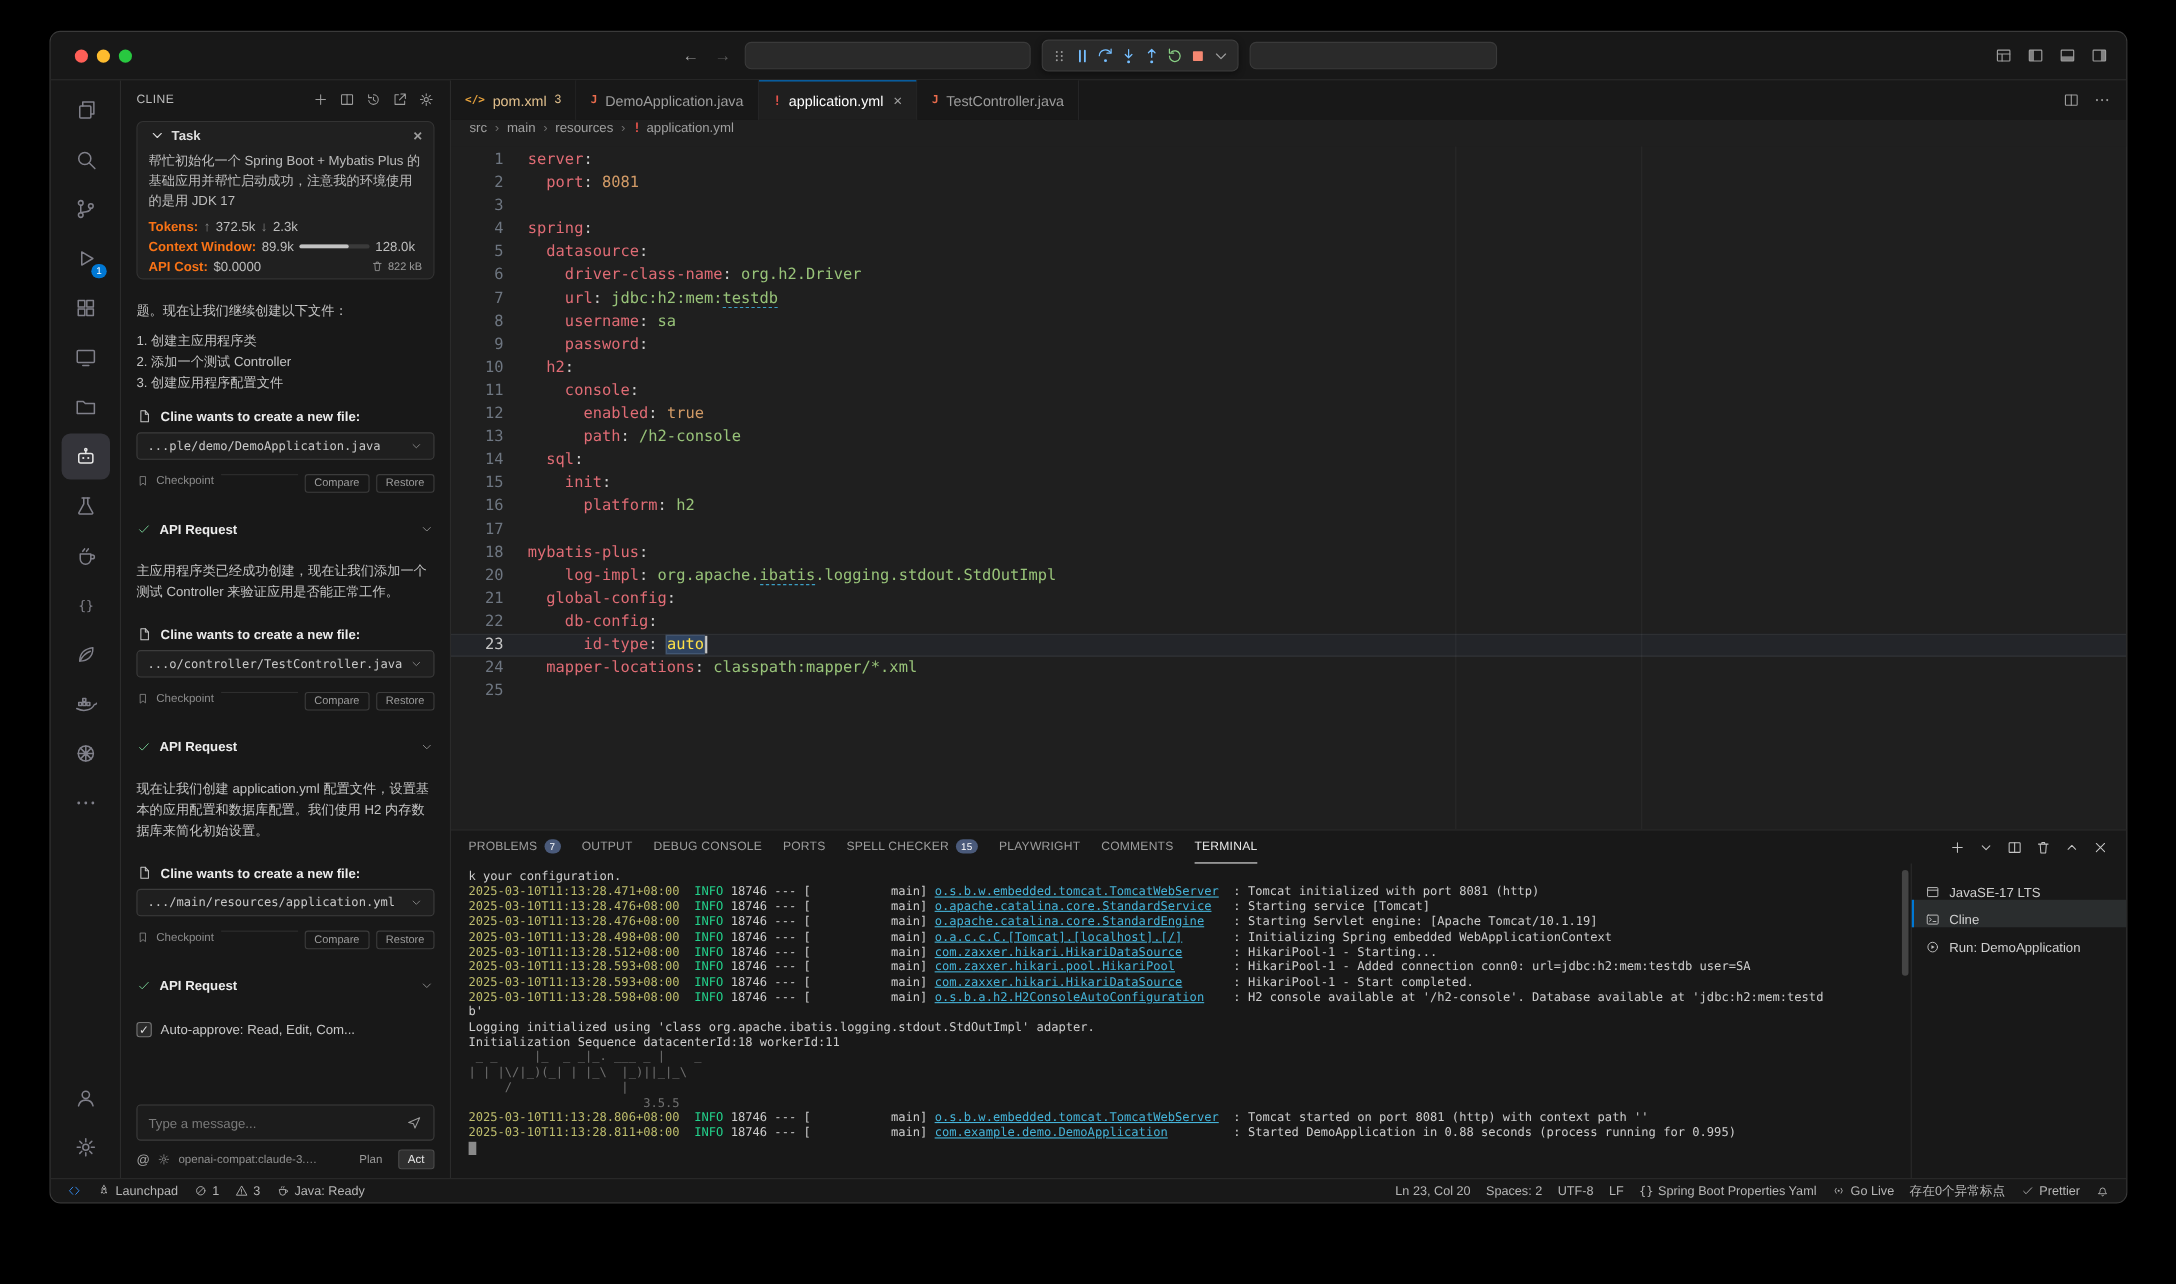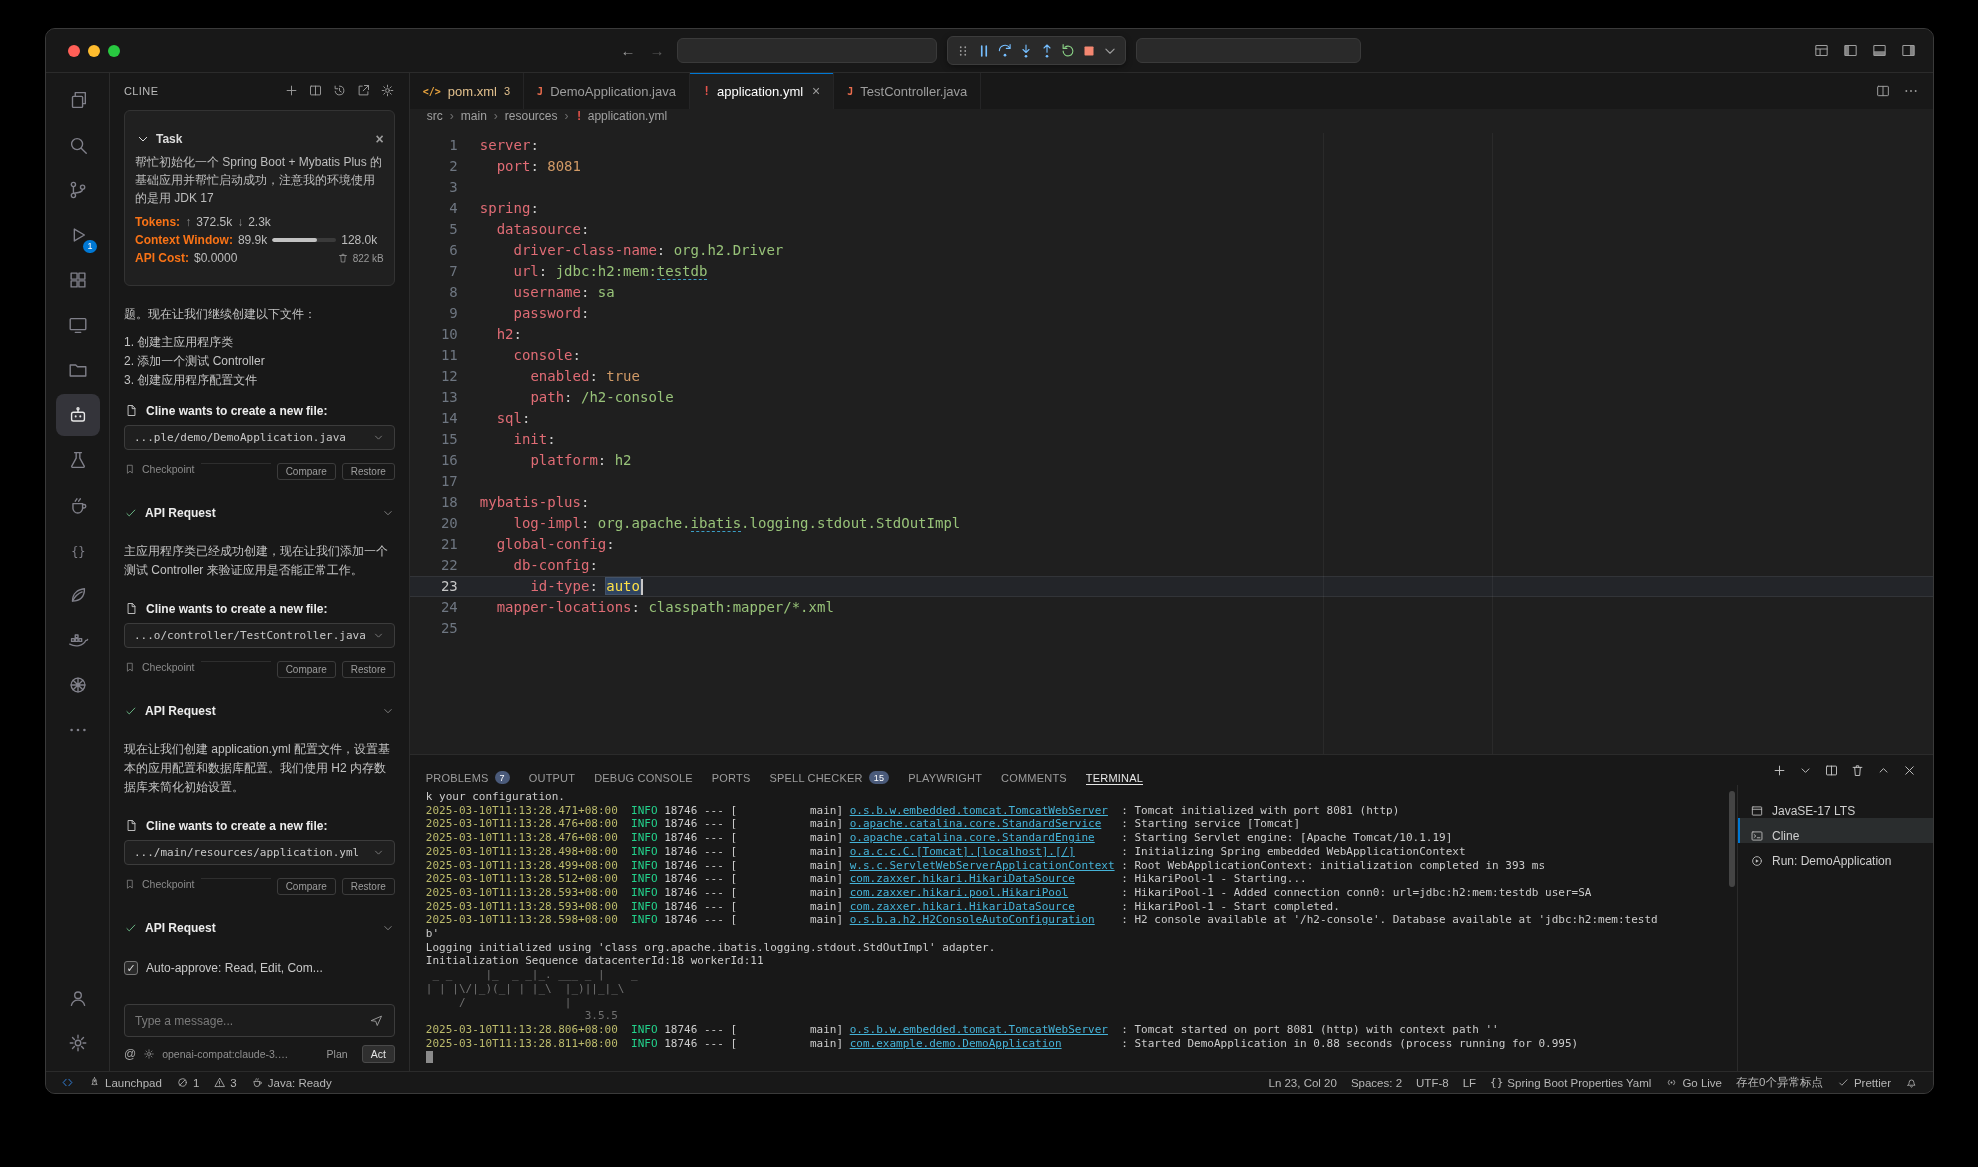--- a/index.html
+++ b/index.html
@@ -40,21 +40,21 @@
 .ab-badge{position:absolute;right:3px;bottom:3px;background:#0078d4;color:#fff;font-size:9px;line-height:1;padding:2px 4px;border-radius:8px}
 .ab-bottom{margin-top:auto}
 
 
 .sidebar{flex:0 0 276px;background:#181818;border-right:1px solid #2b2b2b;display:flex;flex-direction:column;font-size:12px;min-height:0}
 .sb-header{flex:0 0 35px;display:flex;align-items:center;padding:0 14px;gap:10px}
 .sb-title{font-size:11px;letter-spacing:.4px;color:#bbb}
 .sb-hicons{margin-left:auto;display:flex;gap:9px;color:#9d9d9d}
 .sb-hicons .icw{width:15px;height:15px}
 .sb-body{flex:1;min-height:0;overflow:hidden;padding:2px 14px 0;display:flex;flex-direction:column}
-.task-card{border:1px solid #333;background:#202020;border-radius:6px;padding:20px 10px;margin-bottom:10px}
+.task-card{border:1px solid #333;background:#202020;border-radius:6px;padding:4px 10px;margin-bottom:10px}
 .task-head{display:flex;align-items:center;gap:5px;color:#ddd;font-weight:bold}
 .task-close{margin-left:auto;color:#9d9d9d;font-size:14px}
 .task-text{color:#bdbdbd;line-height:1.5;margin:6px 0 8px}
 .kv{display:flex;align-items:center;gap:5px;margin-top:4px;color:#bdbdbd}
 .kv b{color:#f97316}
 .kv .dim{color:#8a8a8a}
 .bar{width:64px;height:4px;background:#3a3a3a;border-radius:2px;overflow:hidden;display:inline-block}
 .bar span{display:block;height:100%;background:#c2c2c2;border-radius:2px}
 .size-badge{display:flex;align-items:center;gap:4px;color:#9a9a9a;font-size:10px}
 .size-badge .icw{width:12px;height:12px}
@@ -111,21 +111,21 @@
 .code-line.current{background:rgba(96,130,180,.07);box-shadow:inset 0 1px 0 rgba(255,255,255,.07),inset 0 -1px 0 rgba(255,255,255,.07)}
 .code-line.current .gutter{color:#c6c6c6}
 .tk-p{color:#cccccc}.tk-k{color:#e06c75}.tk-s{color:#98c379}.tk-n{color:#d19a66}
 .tk-su{color:#98c379;border-bottom:1px dashed #3b9ec4}
 .tk-ssel{color:#fde047;background:rgba(70,120,190,.38);box-shadow:0 0 0 1px rgba(130,165,220,.35)}
 .cursor{display:inline-block;width:2px;height:16px;background:#c8c8c8;vertical-align:middle;margin-left:1px}
 
 
 .panel{flex:0 0 317px;background:#181818;border-top:1px solid #2b2b2b;display:flex;flex-direction:column;min-height:0}
 .panel-tabs{flex:0 0 30px;display:flex;align-items:stretch;padding:0 16px;gap:19px;font-size:11px;color:#9d9d9d}
-.ptab{display:flex;align-items:flex-end;gap:6px;border-bottom:1px solid transparent;letter-spacing:.2px}
+.ptab{display:flex;align-items:center;gap:6px;border-bottom:1px solid transparent;letter-spacing:.2px}
 .ptab.active{color:#e7e7e7;border-bottom-color:#e7e7e7}
 .pbadge{background:#4a5a7a;color:#fff;border-radius:9px;font-size:9px;padding:1.5px 5px}
 .panel-actions{margin-left:auto;display:flex;align-items:center;gap:11px;color:#c5c5c5}
 .panel-actions .icw{width:15px;height:15px}
 .panel-body{flex:1;display:flex;min-height:0}
 .terminal{flex:1;min-width:0;padding:5px 0 0 16px;font-family:"DejaVu Sans Mono",monospace;font-size:11px;line-height:13.7px;color:#cccccc;overflow:hidden}
 .t-line{white-space:pre}
 .t-ts{color:#bcbb6c}.t-info{color:#23d18b}.t-logger{color:#45b3d8;text-decoration:underline}
 .t-dim{color:#707070}
 .t-cursor{display:inline-block;width:7px;height:12px;background:#8a8a8a;vertical-align:middle}
@@ -858,21 +858,20 @@
               </span>
             </div>
         </div>
         <div class="panel-body">
           <div class="terminal" id="terminal">
               <div class="t-line"><span>k your configuration.</span></div>
               <div class="t-line"><span class="t-ts">2025-03-10T11:13:28.471+08:00</span><span>  </span><span class="t-info">INFO</span><span> 18746 --- [           main] </span><span class="t-logger">o.s.b.w.embedded.tomcat.TomcatWebServer</span><span>  </span><span>: Tomcat initialized with port 8081 (http)</span></div>
               <div class="t-line"><span class="t-ts">2025-03-10T11:13:28.476+08:00</span><span>  </span><span class="t-info">INFO</span><span> 18746 --- [           main] </span><span class="t-logger">o.apache.catalina.core.StandardService</span><span>   </span><span>: Starting service [Tomcat]</span></div>
               <div class="t-line"><span class="t-ts">2025-03-10T11:13:28.476+08:00</span><span>  </span><span class="t-info">INFO</span><span> 18746 --- [           main] </span><span class="t-logger">o.apache.catalina.core.StandardEngine</span><span>    </span><span>: Starting Servlet engine: [Apache Tomcat/10.1.19]</span></div>
               <div class="t-line"><span class="t-ts">2025-03-10T11:13:28.498+08:00</span><span>  </span><span class="t-info">INFO</span><span> 18746 --- [           main] </span><span class="t-logger">o.a.c.c.C.[Tomcat].[localhost].[/]</span><span>       </span><span>: Initializing Spring embedded WebApplicationContext</span></div>
-              <div class="t-line"><span class="t-ts">2025-03-10T11:13:28.499+08:00</span><span>  </span><span class="t-info">INFO</span><span> 18746 --- [           main] </span><span class="t-logger">w.s.c.ServletWebServerApplicationContext</span><span> </span><span>: Root WebApplicationContext: initialization completed in 393 ms</span></div>
               <div class="t-line"><span class="t-ts">2025-03-10T11:13:28.512+08:00</span><span>  </span><span class="t-info">INFO</span><span> 18746 --- [           main] </span><span class="t-logger">com.zaxxer.hikari.HikariDataSource</span><span>       </span><span>: HikariPool-1 - Starting...</span></div>
               <div class="t-line"><span class="t-ts">2025-03-10T11:13:28.593+08:00</span><span>  </span><span class="t-info">INFO</span><span> 18746 --- [           main] </span><span class="t-logger">com.zaxxer.hikari.pool.HikariPool</span><span>        </span><span>: HikariPool-1 - Added connection conn0: url=jdbc:h2:mem:testdb user=SA</span></div>
               <div class="t-line"><span class="t-ts">2025-03-10T11:13:28.593+08:00</span><span>  </span><span class="t-info">INFO</span><span> 18746 --- [           main] </span><span class="t-logger">com.zaxxer.hikari.HikariDataSource</span><span>       </span><span>: HikariPool-1 - Start completed.</span></div>
               <div class="t-line"><span class="t-ts">2025-03-10T11:13:28.598+08:00</span><span>  </span><span class="t-info">INFO</span><span> 18746 --- [           main] </span><span class="t-logger">o.s.b.a.h2.H2ConsoleAutoConfiguration</span><span>    </span><span>: H2 console available at '/h2-console'. Database available at 'jdbc:h2:mem:testd</span></div>
               <div class="t-line"><span>b'</span></div>
               <div class="t-line"><span>Logging initialized using 'class org.apache.ibatis.logging.stdout.StdOutImpl' adapter.</span></div>
               <div class="t-line"><span>Initialization Sequence datacenterId:18 workerId:11</span></div>
               <div class="t-line"><span class="t-dim"> _ _     |_  _ _|_. ___ _ |    _</span></div>
               <div class="t-line"><span class="t-dim">| | |\/|_)(_| | |_\  |_)||_|_\</span></div>
               <div class="t-line"><span class="t-dim">     /               |</span></div>

